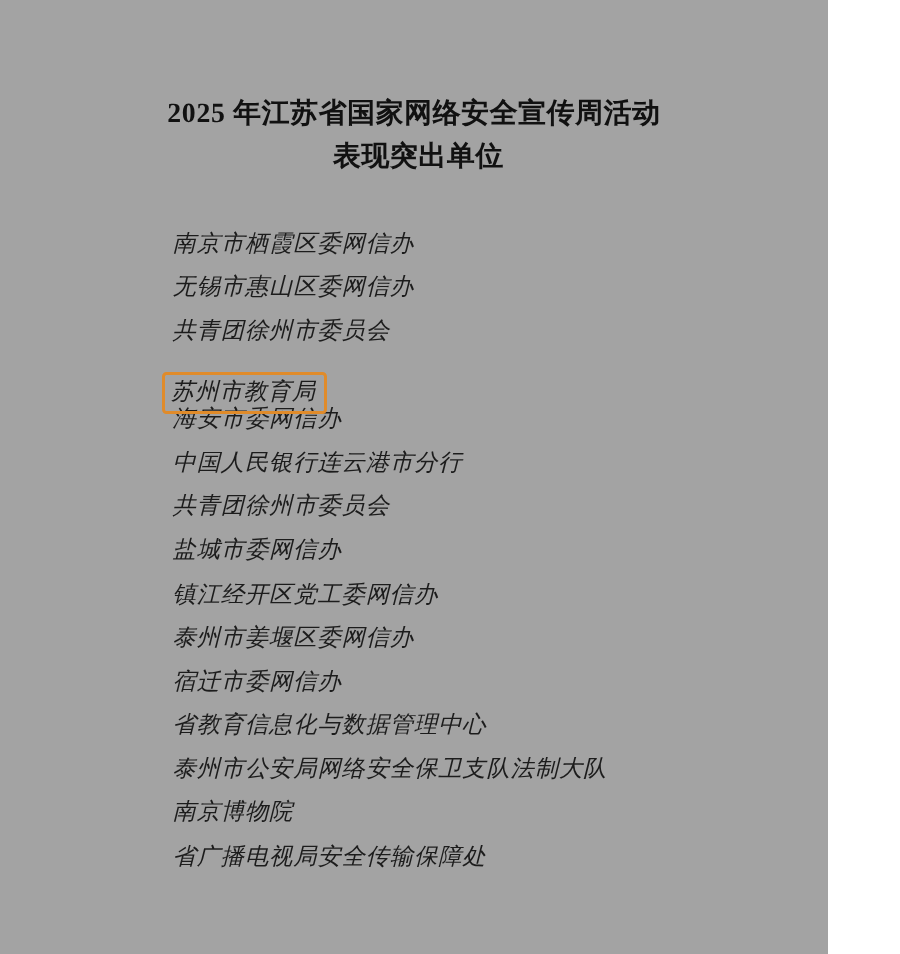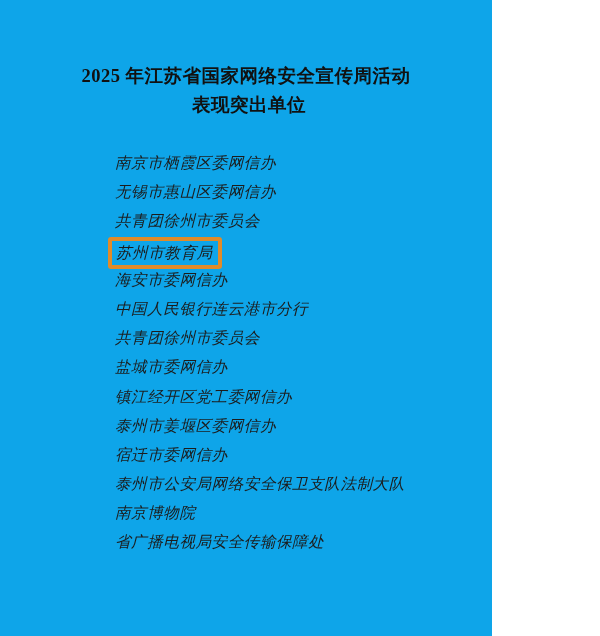--- a/index.html
+++ b/index.html
@@ -9,23 +9,23 @@
   body {
     width: 600px;
     height: 636px;
     background: #ffffff;
     font-family: "Liberation Serif", "DejaVu Serif", serif;
     color: #1a1a1a;
     overflow: hidden;
   }
   .page {
     position: relative;
-    width: 492px;
+    width: 552px;
     height: 636px;
-    background: #0ea5e9;
+    background: #a3a3a3;
     box-sizing: border-box;
     padding: 0;
   }
   .doc-title {
     margin: 0;
     padding-top: 62px;
     text-align: center;
     font-size: 18.5px;
     font-weight: bold;
     line-height: 1.55;
@@ -60,27 +60,27 @@
   }
   .unit-item .txt {
     display: inline-block;
     padding: 0 2px;
     font-style: italic;
   }
   .unit-item.highlighted {
     position: relative;
   }
   .unit-item.highlighted .txt {
-    border: 4px solid #ec4899;
+    border: 2px solid #ec4899;
     border-radius: 3px;
     padding: 1px 5px 2px 4px;
     margin-left: -5px;
     line-height: 21px;
     position: relative;
-    top: 1px;
+    top: 11px;
   }
 </style>
 </head>
 <body>
 
 <div class="page">
 
   <h1 class="doc-title">
     <span class="title-line">2025 年江苏省国家网络安全宣传周活动</span>
     <span class="title-line-2">表现突出单位</span>
@@ -91,18 +91,19 @@
       <li class="unit-item"><span class="txt">无锡市惠山区委网信办</span></li>
       <li class="unit-item"><span class="txt">共青团徐州市委员会</span></li>
       <li class="unit-item highlighted"><span class="txt" style="border-color: rgb(224, 139, 42);">苏州市教育局</span></li>
       <li class="unit-item"><span class="txt">海安市委网信办</span></li>
       <li class="unit-item"><span class="txt">中国人民银行连云港市分行</span></li>
       <li class="unit-item"><span class="txt">共青团徐州市委员会</span></li>
       <li class="unit-item"><span class="txt">盐城市委网信办</span></li>
       <li class="unit-item"><span class="txt">镇江经开区党工委网信办</span></li>
       <li class="unit-item"><span class="txt">泰州市姜堰区委网信办</span></li>
       <li class="unit-item"><span class="txt">宿迁市委网信办</span></li>
+      <li class="unit-item"><span class="txt">省教育信息化与数据管理中心</span></li>
       <li class="unit-item"><span class="txt">泰州市公安局网络安全保卫支队法制大队</span></li>
       <li class="unit-item"><span class="txt">南京博物院</span></li>
       <li class="unit-item"><span class="txt">省广播电视局安全传输保障处</span></li>
     </ul>
 
 </div>
 
 </body></html>

